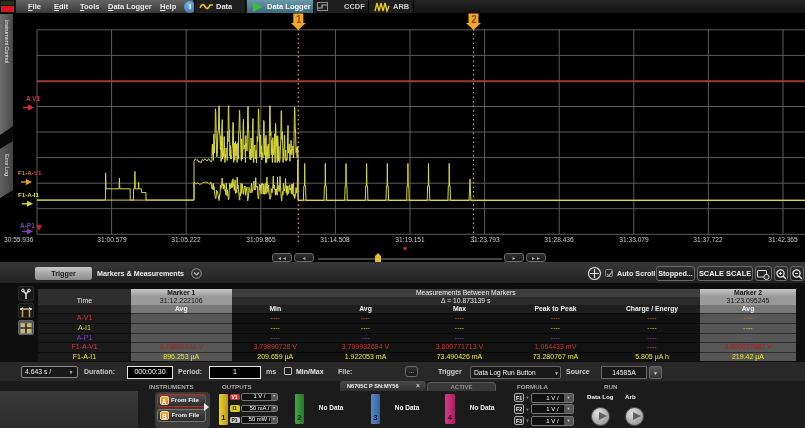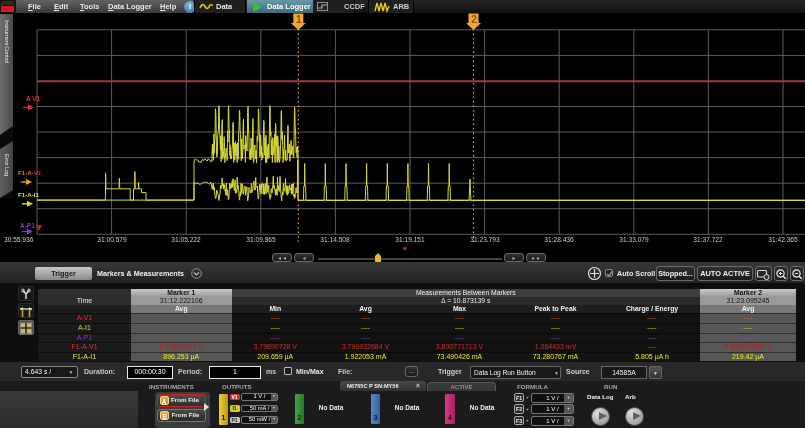--- a/index.html
+++ b/index.html
@@ -142,21 +142,21 @@
     <circle cx="7.5" cy="7.5" r="6" fill="none" stroke="#ddd" stroke-width="1.2"></circle>
     <path d="M7.5 3 L7.5 12 M3 7.5 L12 7.5" stroke="#ddd" stroke-width="1.2"></path>
   </svg>
   <div class="abs" style="left:605px;top:7px;width:8px;height:8px;border:1px solid #888;border-radius:2px;background:#222">
     <svg style="display:block" width="8" height="8" viewBox="0 0 8 8">
         <path d="M1 4 L3 6 L6.5 1" stroke="#999" stroke-width="1.4" fill="none"></path>
       </svg>
   </div>
   <div class="tc" style="left:617px;top:5px;height:13px;line-height:13px;color:#e8e8e8;font-size:7.2px;font-weight:bold">Auto Scroll</div>
   <div class="btn" style="left:656px;top:4px;width:39px;height:15px;font-size:7.2px;font-weight:bold;line-height:14px">Stopped...</div>
-  <div class="btn" style="left:697px;top:4px;width:56px;height:15px;font-size:7.4px;font-weight:bold;line-height:14px">AUTO ACTIVE</div>
+  <div class="btn" style="left:697px;top:4px;width:56px;height:15px;font-size:7.4px;font-weight:bold;line-height:14px">SCALE SCALE</div>
   <div class="btn" style="left:755px;top:4px;width:17px;height:15px">
     <svg width="15" height="13" viewBox="0 0 15 13">
         <rect x="1.5" y="2.5" width="9" height="6.5" rx="1" fill="none" stroke="#ddd" stroke-width="1.1"></rect>
     <circle cx="10.5" cy="9" r="2.6" fill="#333" stroke="#ddd" stroke-width="1"></circle>
       </svg>
   </div>
   <div class="btn" style="left:774px;top:4px;width:14px;height:15px">
     <svg width="12" height="13" viewBox="0 0 12 13">
         <circle cx="5.5" cy="5.5" r="3.6" fill="none" stroke="#eee" stroke-width="1.2"></circle>
     <line x1="8.2" y1="8.2" x2="10.8" y2="10.8" stroke="#eee" stroke-width="1.4"></line>

